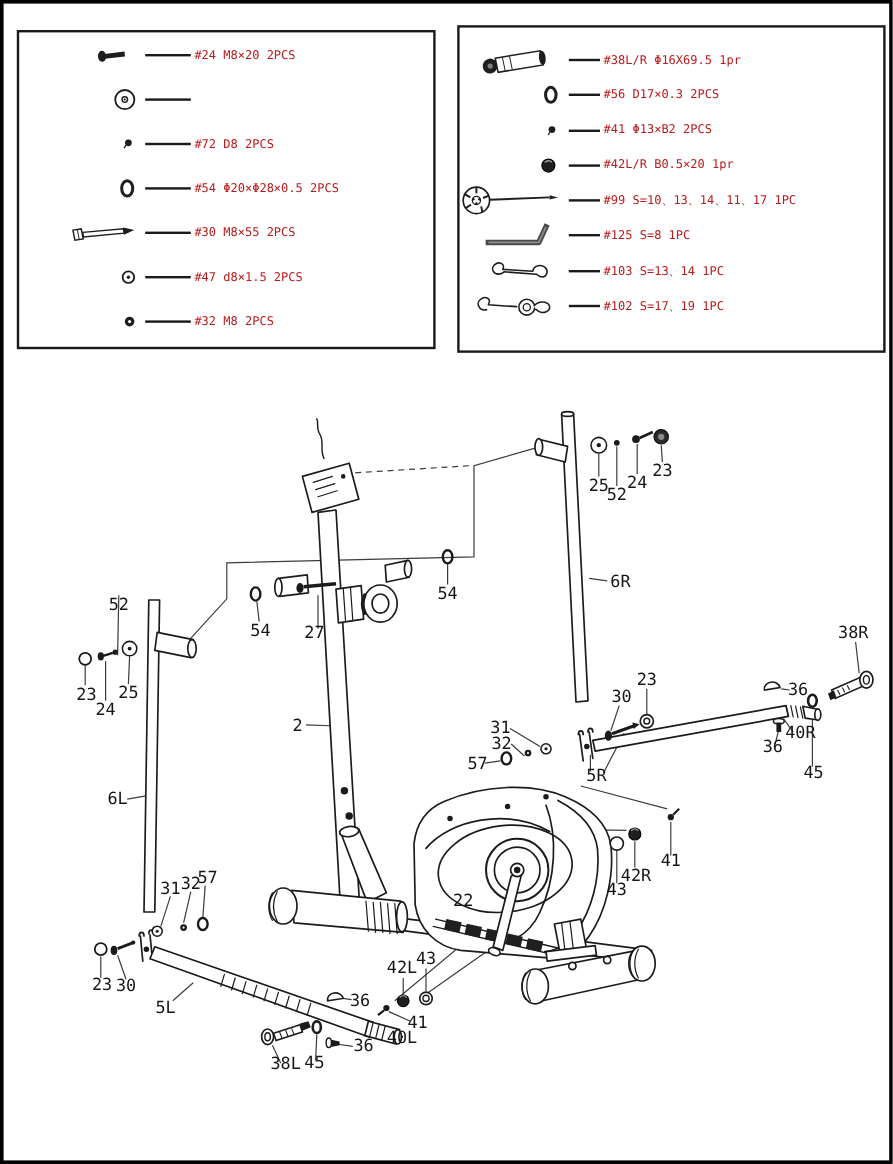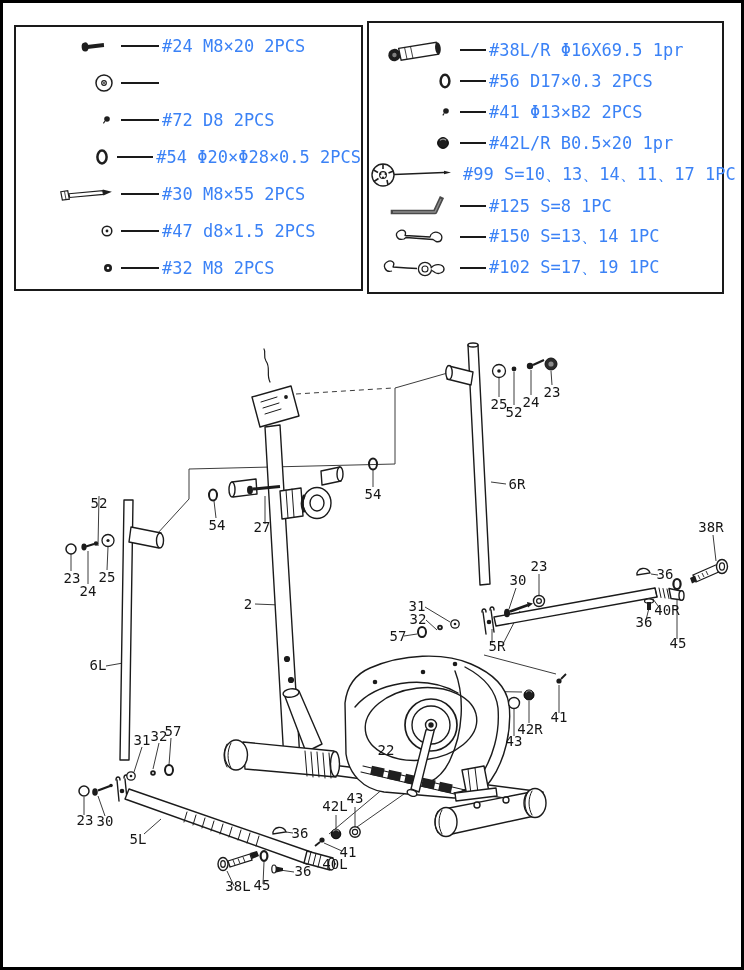--- a/index.html
+++ b/index.html
@@ -2,29 +2,29 @@
 <html><head>
 <meta charset="utf-8">
 <style>
   *{box-sizing:border-box}
   html,body{margin:0;padding:0;background:#fff}
   .page{position:relative;width:744px;height:970px;background:#fff;border:3px solid #000;
         overflow:hidden;font-family:"DejaVu Sans Mono","Liberation Mono",monospace}
   .parts-box{position:absolute;border:2px solid #1a1a1a;background:#fff;
              display:flex;flex-direction:column;justify-content:space-between}
   #left-box{left:11px;top:22px;width:349px;height:266px;padding:7px 0 9px}
-  #right-box{left:364px;top:18px;width:357px;height:273px;padding:15px 0 12px}
+  #right-box{left:378px;top:18px;width:357px;height:273px;padding:15px 0 25px}
   .part-row{display:flex;align-items:center;height:24px}
   .icon-cell{display:flex;justify-content:flex-end;align-items:center}
   #left-box .icon-cell{width:100px}
   #right-box .icon-cell{width:86px}
   .leader{border-top:2px solid #1a1a1a;margin:0 3px 0 5px}
   #left-box .leader{width:38px}
   #right-box .leader{width:26px}
-  .part-label{font-size:17px;color:#3b82f6;white-space:nowrap}
+  .part-label{font-size:10px;color:#b91c1c;white-space:nowrap}
   svg.diagram{position:absolute;left:0;top:0}
   .diagram text{font-size:14px;fill:#161616;text-anchor:middle;
                 font-family:"DejaVu Sans Mono","Liberation Mono",monospace}
 </style>
 </head>
 <body>
 
 <div class="page">
 
   <div class="parts-box" id="left-box">
@@ -176,21 +176,21 @@
       <span class="leader"></span>
       <span class="part-label">#125 S=8 1PC</span>
     </div>
     <div class="part-row">
       <span class="icon-cell">
           <svg width="62" height="22">
             <path d="M11,13 C4,15 1,8 6,5 C9,3 13,4.5 12.5,8 L12,9.5 L37,11 C37.5,7 42,5 46,7 C51,10 49,17 43,15.5 L40,13.5 L13,11.5 Z" fill="#fff" stroke="#1e1e1e" stroke-width="1.3" stroke-linejoin="round"></path>
           </svg>
         </span>
       <span class="leader"></span>
-      <span class="part-label">#150 S=13、14 1PC</span>
+      <span class="part-label">#103 S=13、14 1PC</span>
     </div>
     <div class="part-row">
       <span class="icon-cell">
           <svg width="74" height="24">
             <path d="M11,15 C4,17 1,9 6,6 C10,3.5 14,6 12.5,9.5 L12,11 L26,12 L36,12.5" fill="#fff" stroke="#1e1e1e" stroke-width="1.3" stroke-linejoin="round"></path>
             <circle cx="44" cy="13" r="6.6" fill="#fff" stroke="#1e1e1e" stroke-width="1.3"></circle>
             <circle cx="44" cy="13" r="3" fill="none" stroke="#1e1e1e" stroke-width="1.1"></circle>
             <path d="M50,12 C54,7 62,8 63,12.5 C63.5,16 58,19 54,16.5 L51,14.5" fill="#fff" stroke="#1e1e1e" stroke-width="1.3" stroke-linejoin="round"></path>
           </svg>
         </span>

